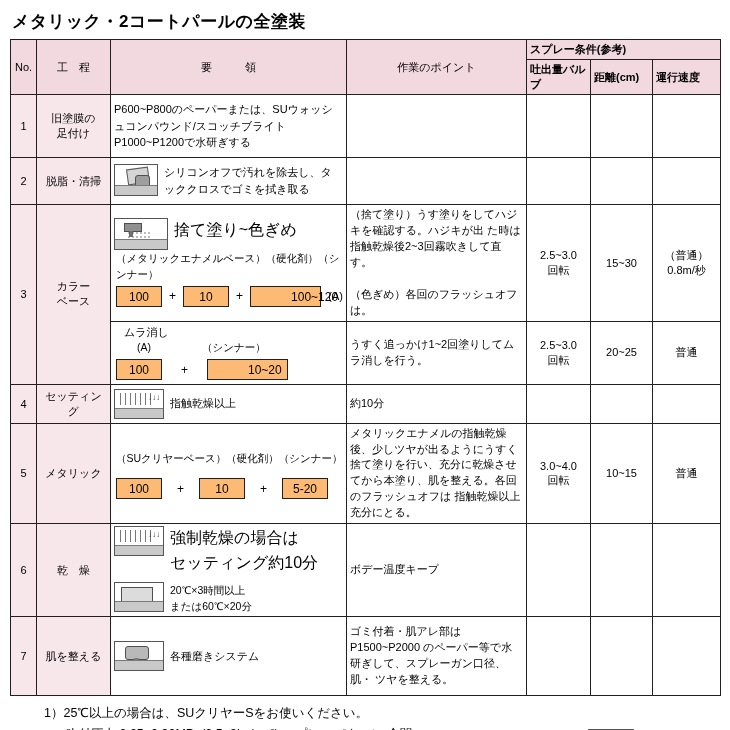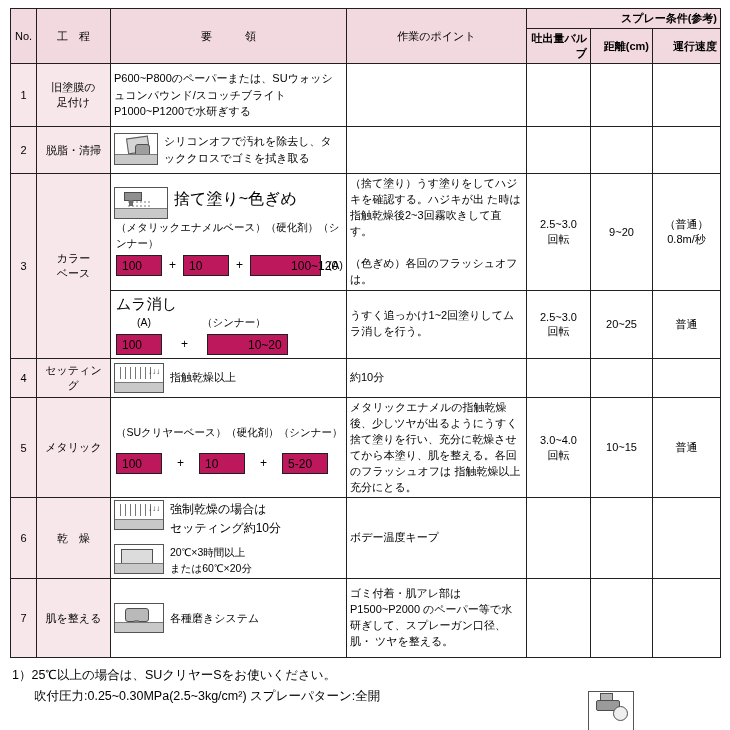--- a/index.html
+++ b/index.html
@@ -41,21 +41,21 @@
   .hdr {
     background: #f2d9e0;
     text-align: center;
     font-size: 11.5px;
     font-weight: normal;
     height: 16px;
     padding: 1px 2px;
   }
   .hdr-small {
     background: #f2d9e0;
-    text-align: right;
+    text-align: left;
     font-size: 9.5px;
     padding: 1px 1px;
   }
   .no-col {
     width: 26px;
     text-align: center;
     background: #f7e7eb;
     font-size: 11px;
   }
   .proc-col {
@@ -191,22 +191,23 @@
     display: flex;
     align-items: center;
     gap: 7px;
     margin: 3px 0 1px 2px;
   }
   .bx {
     border: 1px solid #231f20;
     min-width: 46px;
     height: 21px;
     line-height: 21px;
+    text-align: center;
     font-size: 12px;
-    background: #be185d;
+    background: #fdba74;
     padding: 0 5px;
     box-sizing: border-box;
   }
   .bx.wide { min-width: 66px; padding-left: 40px; }
   .plus { font-size: 12px; }
   .labels {
     font-size: 10.5px;
     margin: 1px 0 0 2px;
   }
   .sublabel-row {
@@ -218,20 +219,21 @@
   
   .notes {
     margin-top: 7px;
     font-size: 12.5px;
     line-height: 1.65;
     padding-left: 2px;
     position: relative;
   }
   .notes .ln {
     white-space: nowrap;
+    margin-left: 32px;
   }
   .note-indent {
     padding-left: 22px;
   }
   .gun-ic {
     position: absolute;
     right: 86px;
     top: 26px;
     width: 44px;
     height: 38px;
@@ -260,20 +262,21 @@
     border: 1px solid #4d4d4d;
     border-radius: 50%;
     background: #efefef;
   }
 </style>
 </head>
 <body>
 
 <div class="page">
 
+  <div class="title">メタリック・2コートパールの全塗装</div>
 
   <table class="main">
     <colgroup>
       <col style="width:26px">
       <col style="width:74px">
       <col style="width:236px">
       <col style="width:180px">
       <col style="width:64px">
       <col style="width:62px">
       <col style="width:68px">
@@ -351,28 +354,28 @@
           <span class="plus">+</span>
           <span class="bx wide">100~120</span>
           <span>(A)</span>
         </div>
       </td>
       <td class="point-col" style="white-space:pre-line">（捨て塗り）うす塗りをしてハジキを確認する。ハジキが出 た時は指触乾燥後2~3回霧吹きして直す。
 
 （色ぎめ）各回のフラッシュオフは。</td>
       <td class="spray-col" style="white-space:pre-line">2.5~3.0
 回転</td>
-      <td class="spray-col">9~20</td>
+      <td class="spray-col">15~30</td>
       <td class="spray-col" style="white-space:pre-line">（普通）
 0.8m/秒</td>
     </tr>
 
     <tr>
       <td class="main-col" style="height:58px">
-        <div style="font-size:15px;margin-left:2px">ムラ消し</div>
+        <div style="font-size:11px;margin-left:10px">ムラ消し</div>
         <div class="sublabel-row">
           <span style="display:inline-block;width:56px;text-align:center">(A)</span>
           <span style="display:inline-block;width:30px"></span>
           <span>（シンナー）</span>
         </div>
         <div class="ratio">
           <span class="bx">100</span>
           <span class="plus" style="margin:0 12px">+</span>
           <span class="bx wide">10~20</span>
         </div>
@@ -426,21 +429,21 @@
     <tr>
       <td class="no-col">6</td>
       <td class="proc-col">乾　燥</td>
       <td class="main-col" style="height:70px">
         <div class="row-inner" style="margin-bottom:6px">
           <div class="pic w48">
             <div class="heat-lines"></div>
             <div class="arrows">↓↓↓</div>
             <div class="pic-surface"></div>
           </div>
-          <div class="txtblock" style="white-space:pre-line;font-size:12px">強制乾燥の場合は
+          <div class="txtblock" style="white-space:pre-line;font-size:16px">強制乾燥の場合は
 セッティング約10分</div>
         </div>
         <div class="row-inner">
           <div class="pic w48">
             <div class="oven-box"></div>
             <div class="pic-surface"></div>
           </div>
           <div class="txtblock" style="white-space:pre-line;font-size:10.5px">20℃×3時間以上
 または60℃×20分</div>
         </div>

